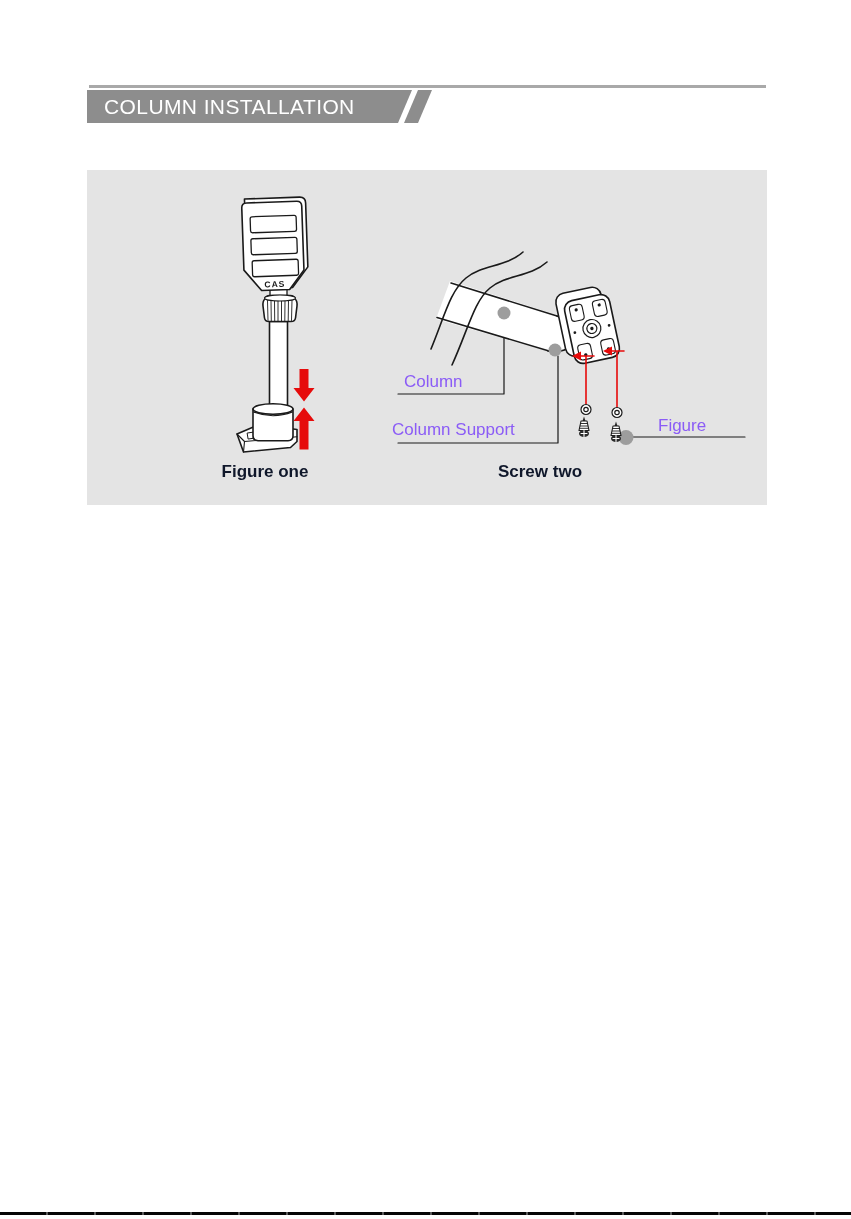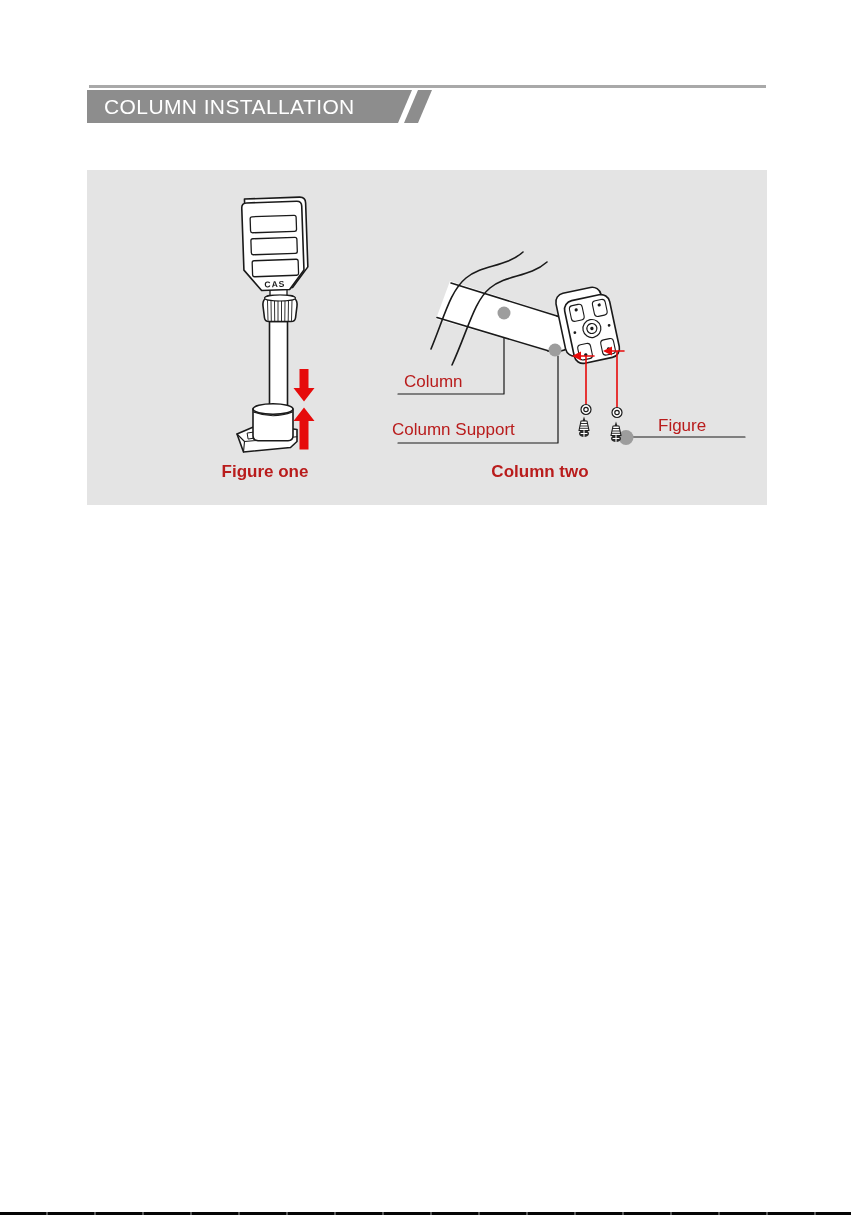--- a/index.html
+++ b/index.html
@@ -17,25 +17,25 @@
   }
   .banner-title{color:#ffffff;font-size:21px;font-weight:400;letter-spacing:0.4px;padding-left:17px;white-space:nowrap;}
   .banner-tip{
     position:absolute;left:404px;top:90px;width:28px;height:33px;background:#8d8d8d;
     clip-path:polygon(14px 0,28px 0,14px 100%,0 100%);
   }
   
   .figure-panel{position:absolute;left:87px;top:170px;width:680px;height:335px;background:#e4e4e4;}
   .diagram-svg{position:absolute;left:87px;top:170px;width:680px;height:335px;}
   
-  .diag-label{position:absolute;color:#b91c1c;font-size:17px;font-weight:400;white-space:nowrap;}
+  .diag-label{position:absolute;color:#8b5cf6;font-size:17px;font-weight:400;white-space:nowrap;}
   .label-column{left:404px;top:372px;}
   .label-column-support{left:392px;top:420px;}
   .label-screw{left:658px;top:416px;}
-  .fig-caption{position:absolute;color:#b91c1c;font-size:17px;font-weight:700;text-align:center;width:160px;white-space:nowrap;}
+  .fig-caption{position:absolute;color:#0f172a;font-size:17px;font-weight:700;text-align:center;width:160px;white-space:nowrap;}
   .caption-one{left:185px;top:462px;}
   .caption-two{left:460px;top:462px;}
   
   .page-bottom-edge{
     position:absolute;left:0;top:1212px;width:851px;height:3px;
     background:repeating-linear-gradient(90deg,#050505 0px,#050505 46px,#5a5a5a 46px,#5a5a5a 48px);
   }
 </style>
 </head>
 <body>
@@ -178,16 +178,16 @@
         <path stroke="#ffffff" stroke-width="1.1" d="M616 435.5 L616 441.5 M613 438.5 L619 438.5"></path>
       </g>
     </g>
   </svg>
 
   <div class="diag-label label-column">Column</div>
   <div class="diag-label label-column-support">Column Support</div>
   <div class="diag-label label-screw">Figure</div>
 
   <div class="fig-caption caption-one">Figure one</div>
-  <div class="fig-caption caption-two">Column two</div>
+  <div class="fig-caption caption-two">Screw two</div>
 
   <div class="page-bottom-edge"></div>
 </div>
 
 </body></html>

